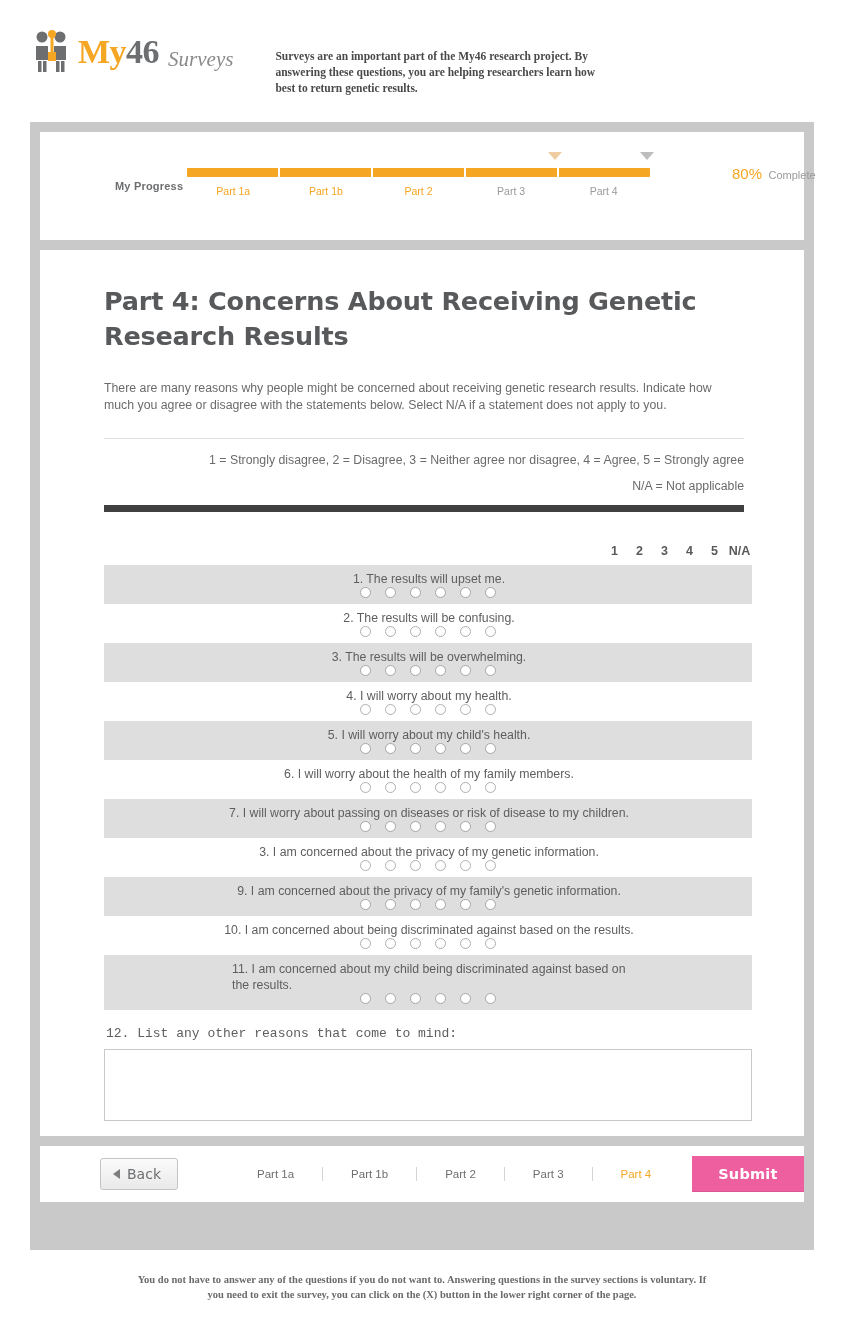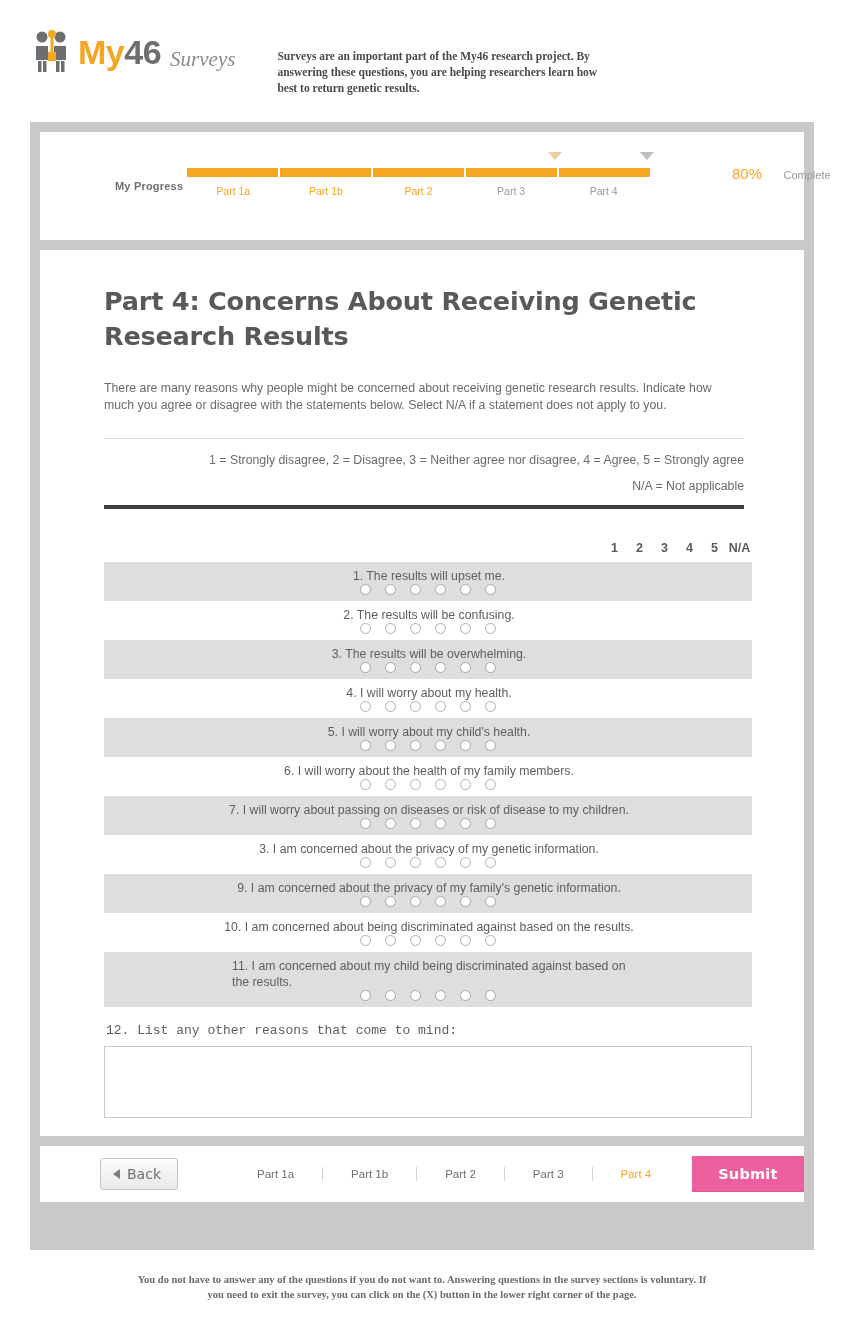--- a/index.html
+++ b/index.html
@@ -19,21 +19,21 @@
     height: 122px;
     background: #ffffff;
     display: flex;
     align-items: flex-start;
     padding: 28px 0 0 30px;
   }
   .logo-block { display: flex; align-items: center; }
   .logo-mark { width: 44px; height: 48px; position: relative; margin-right: 4px; }
   .logo-mark svg { display: block; }
   .logo-text {
-    font-family: Liberation Sans, sans-serif;
+    font-family: Liberation Serif, serif;
     font-size: 34px;
     font-weight: bold;
     letter-spacing: -0.5px;
     line-height: 1;
   }
   .logo-my { color: #f5a623; }
   .logo-46 { color: #6d6e70; }
   .logo-surveys {
     font-family: "Liberation Serif", serif;
     font-style: italic;
@@ -122,21 +122,21 @@
     position: absolute;
     left: 545px;
     top: -3px;
     white-space: nowrap;
   }
   .pct {
     font-size: 15px;
     color: #f5a623;
     font-weight: normal;
   }
-  .pct-word { font-size: 11px; color: #9a9a9a; margin-left: 17px; }
+  .pct-word { font-size: 11px; color: #9a9a9a; margin-left: 2px; }
 
   
   .card {
     background: #ffffff;
     margin-top: 10px;
     padding: 34px 60px 0 64px;
     height: 886px;
     position: relative;
   }
   h1.title {
@@ -151,21 +151,21 @@
   }
   .intro {
     font-size: 12.3px;
     line-height: 17px;
     color: #6b6b6b;
     margin: 0 0 24px 0;
     max-width: 648px;
   }
   .legend {
     border-top: 1px solid #e0e0e0;
-    border-bottom: 4px solid #404040;
+    border-bottom: 7px solid #404040;
     padding: 14px 0 12px 0;
     text-align: right;
     font-size: 12.3px;
     color: #6b6b6b;
     margin-bottom: 32px;
   }
   .legend .row2 { margin-top: 12px; }
 
   
   .matrix { width: 648px; }

